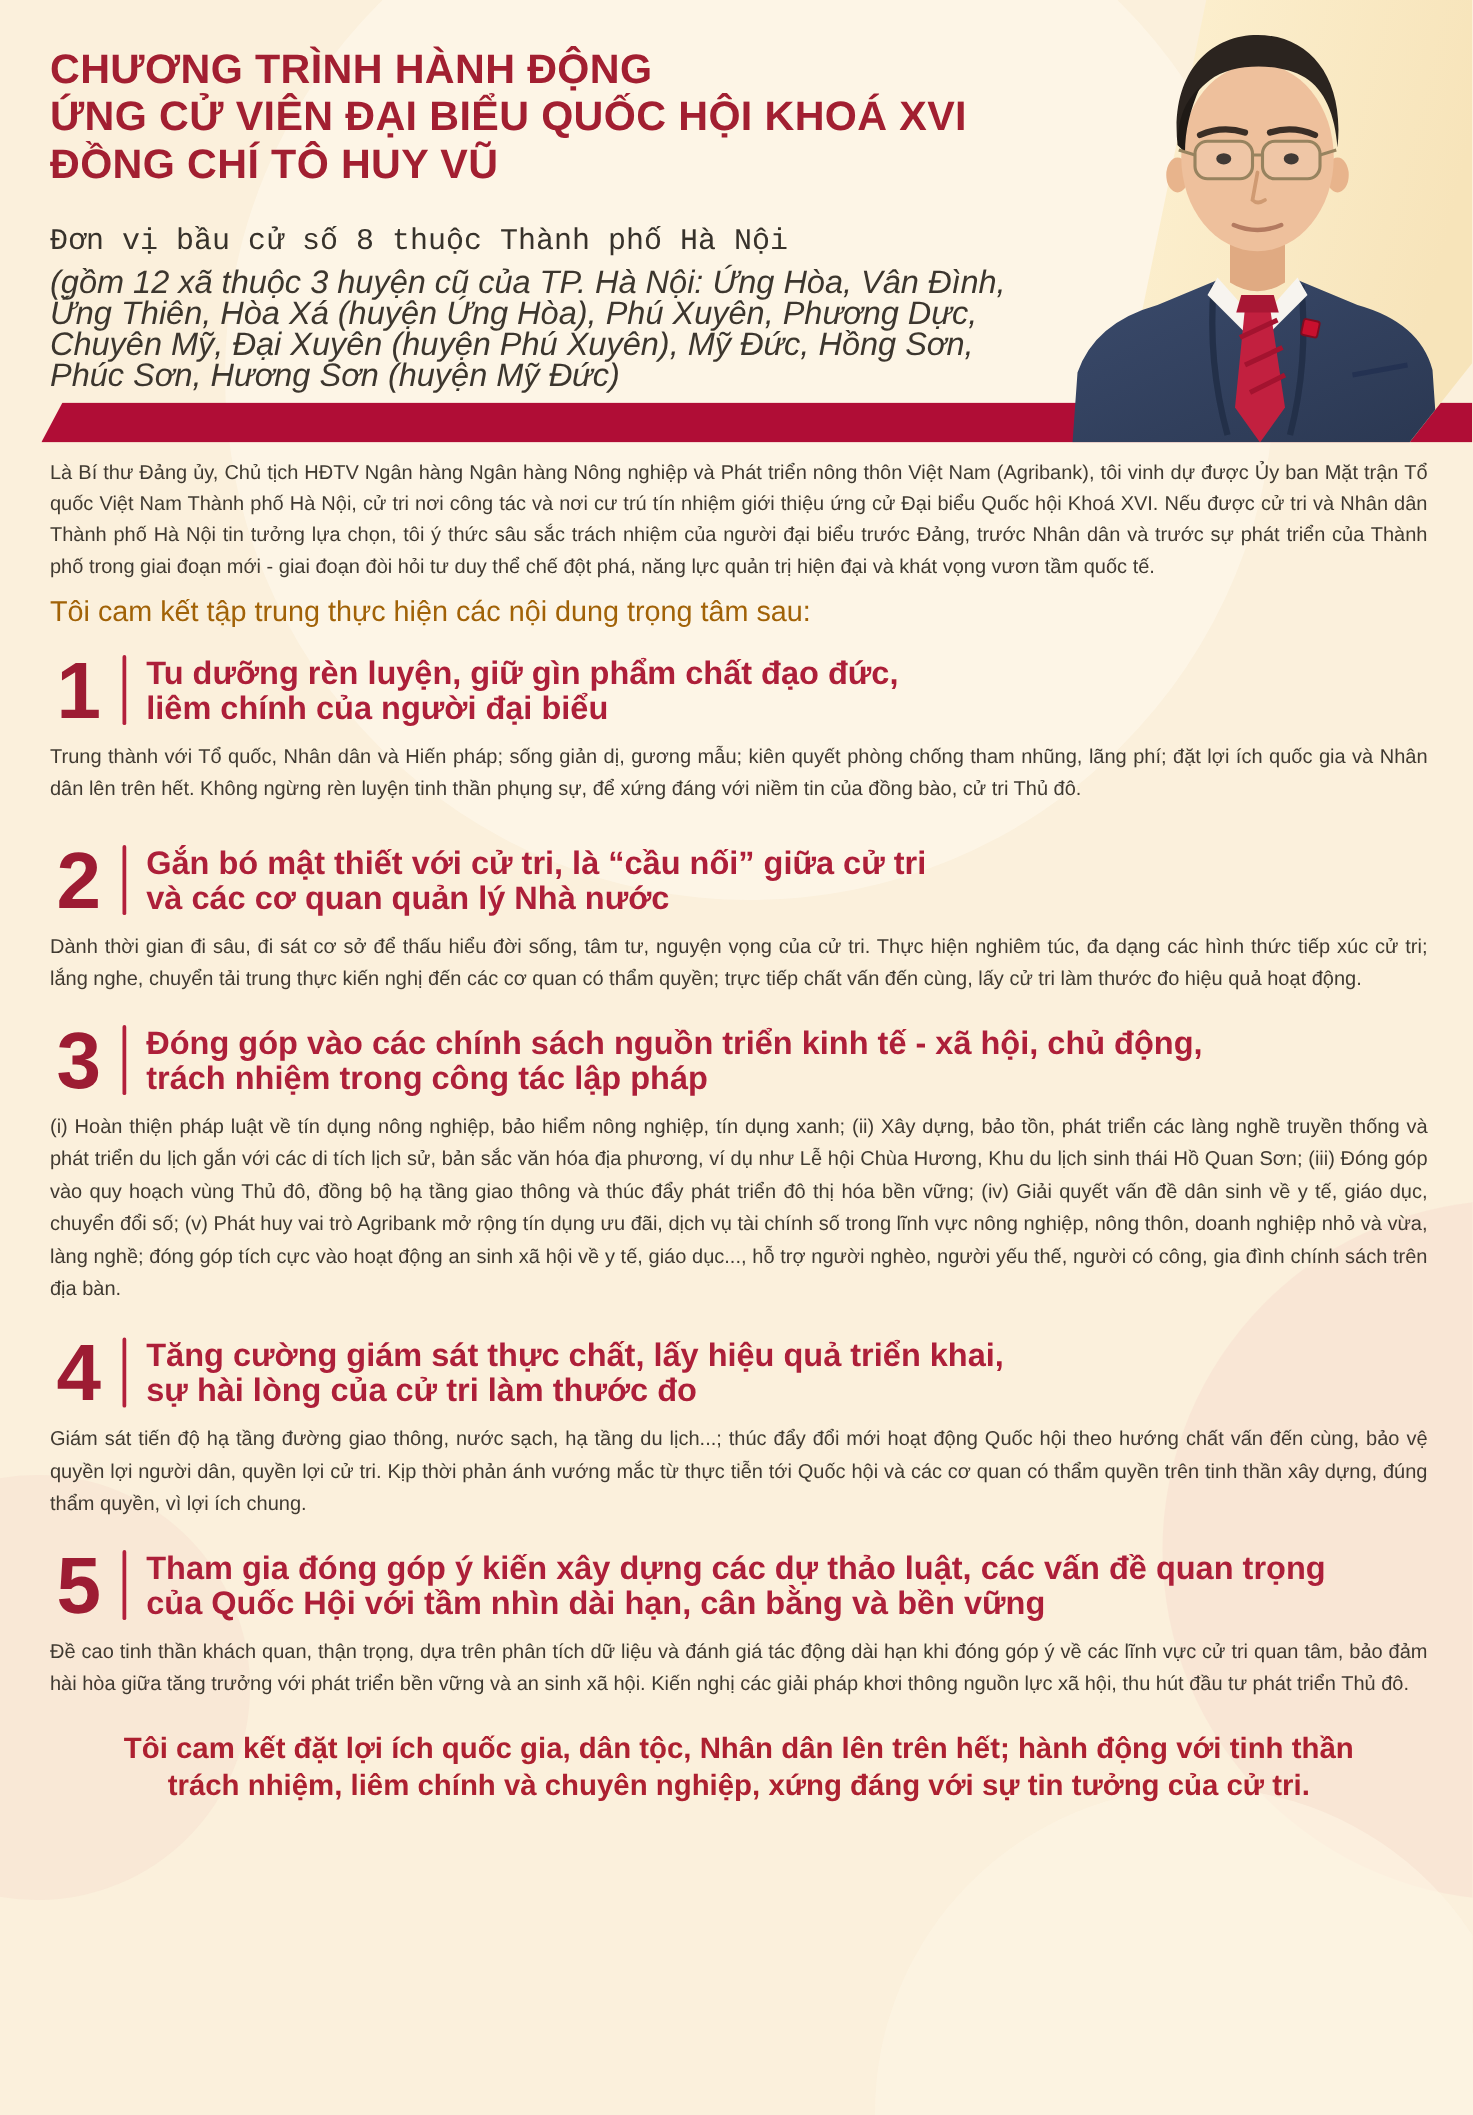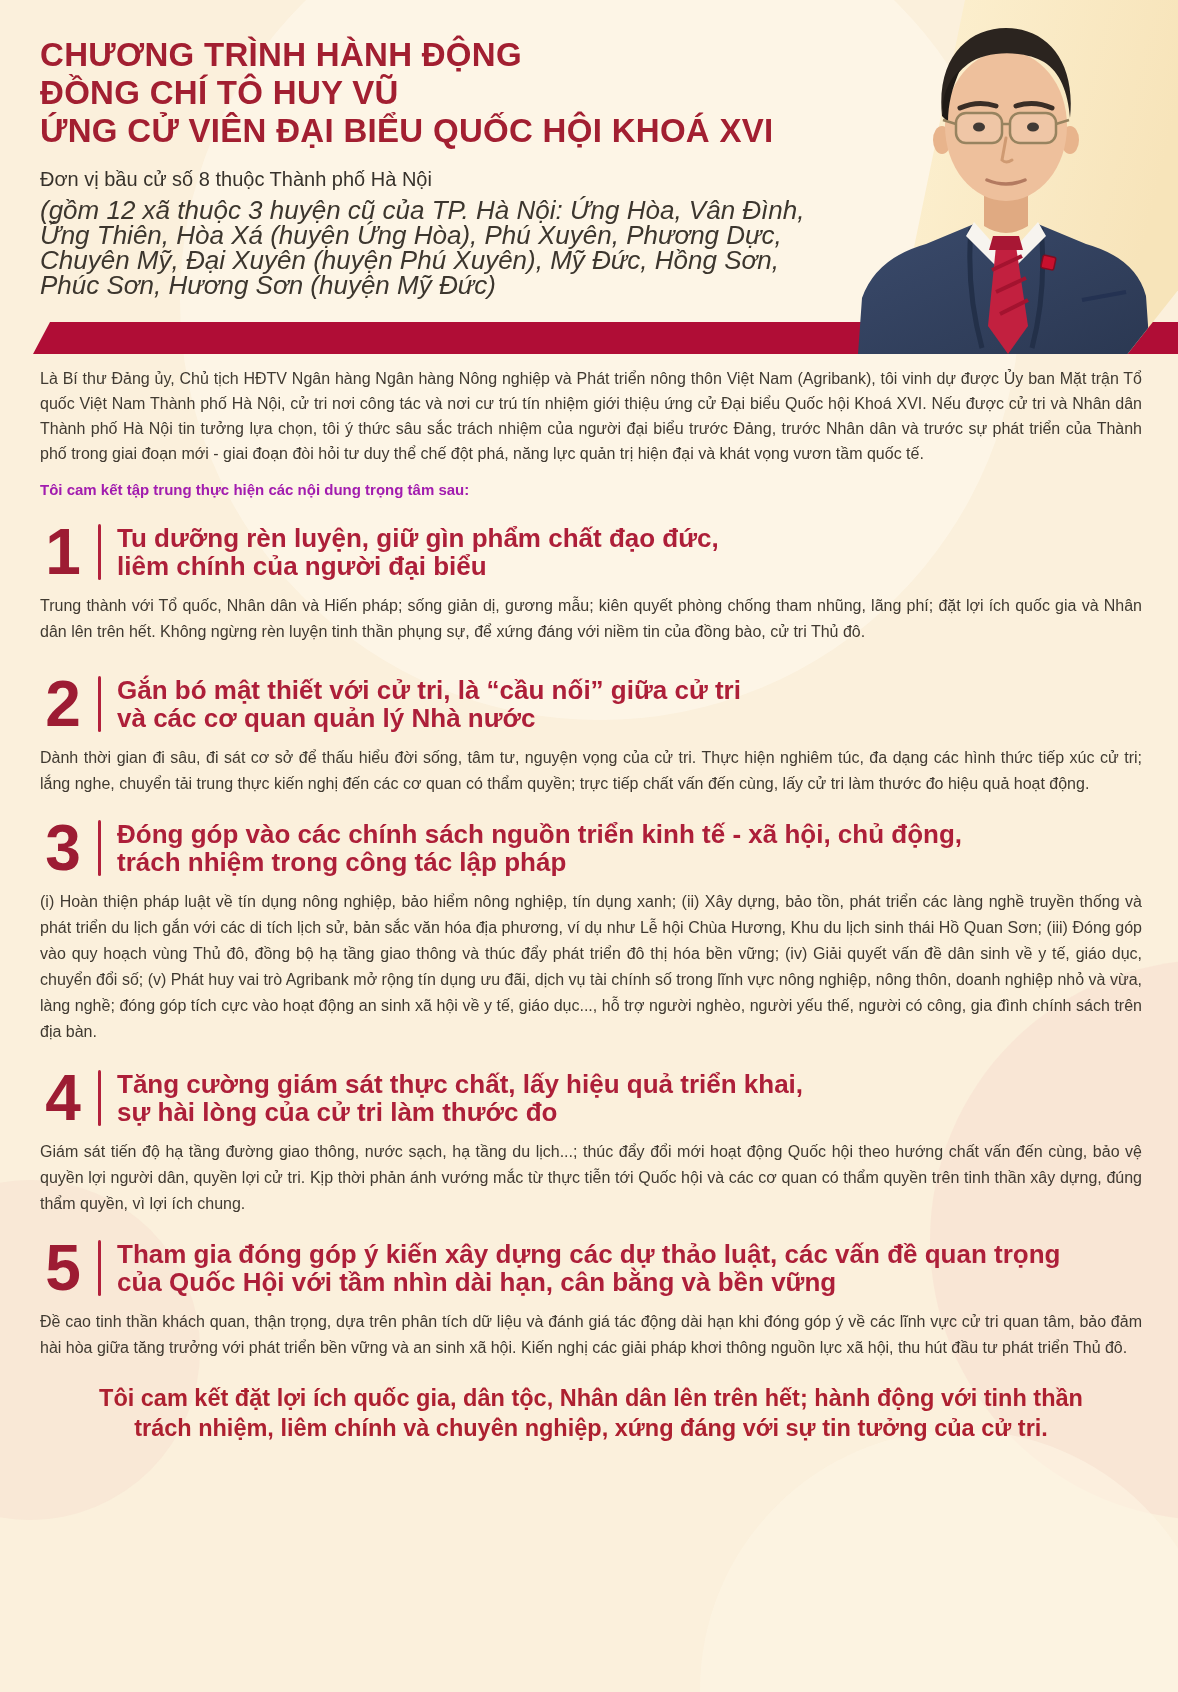--- a/index.html
+++ b/index.html
@@ -10,37 +10,37 @@
     color:#403a31;
   }
   .blob{position:absolute;border-radius:50%;z-index:0;}
   .blob-top{left:180px;top:-120px;width:840px;height:840px;background:rgba(255,250,238,.55);}
   .blob-right-pink{left:930px;top:960px;width:560px;height:560px;background:rgba(247,223,208,.55);}
   .blob-left-pink{left:-140px;top:1180px;width:340px;height:340px;background:rgba(247,223,208,.5);}
   .blob-bottom{left:700px;top:1430px;width:520px;height:520px;background:rgba(253,245,229,.6);}
 
   .header{position:absolute;left:40px;top:36px;width:810px;z-index:4;}
   .title-line{color:#a21f31;font-weight:700;font-size:33px;line-height:38px;letter-spacing:.3px;}
-  .subtitle{margin-top:15px;font-size:20px;line-height:28px;color:#37322b;}
+  .subtitle{margin-top:30px;font-size:24px;line-height:28px;color:#37322b;font-family:Liberation Mono, monospace;}
   .district-note{margin-top:5px;width:805px;font-size:26px;line-height:25px;font-style:italic;color:#3c362e;}
 
   .ribbon{
     position:absolute;left:33px;right:0;top:322px;height:32px;z-index:2;
     background:#b00d36;
     clip-path:polygon(17px 0,100% 0,100% 100%,0 100%);
   }
 
   .photo{
     position:absolute;top:0;right:0;width:348px;height:354px;z-index:3;
     clip-path:polygon(0 0,100% 0,100% 82%,85.5% 100%,0 100%);
   }
 
   .content{position:absolute;left:40px;top:366px;width:1102px;z-index:4;}
   .para{margin:0;font-size:16px;line-height:25px;text-align:justify;color:#403a31;}
-  .lead{margin:10px 0 0;font-size:15px;line-height:27px;font-weight:700;color:#a21caf;}
+  .lead{margin:10px 0 0;font-size:23px;line-height:27px;font-weight:400;color:#a16207;}
 
   .section{margin-top:22px;}
   .section.s1{margin-top:20px;}
   .section.s2{margin-top:30px;}
   .section.s4{margin-top:24px;}
   .sec-head{display:flex;align-items:center;}
   .sec-num{font-size:64px;font-weight:700;color:#9d1c33;line-height:58px;min-width:46px;text-align:center;}
   .sec-bar{width:3px;height:56px;background:#b3203c;margin:0 16px 0 12px;border-radius:2px;}
   .sec-heading{font-size:26px;line-height:28px;font-weight:700;color:#ad1f39;white-space:pre-line;}
   .sec-body{margin:12px 0 0;line-height:26px;}
@@ -109,22 +109,22 @@
     <rect x="180" y="113" width="46" height="30" rx="10" fill="rgba(255,255,255,0.10)" stroke="#97835f" stroke-width="2.5"></rect>
     <path d="M172,124 L180,124 M126,124 L113,120 M226,124 L239,120" stroke="#97835f" stroke-width="2.5" fill="none"></path>
 
     <path d="M176,138 L172,160 Q176,164 182,160" stroke="#cf9a72" stroke-width="3" fill="none" stroke-linecap="round"></path>
     <path d="M157,180 Q176,188 195,180" stroke="#b37a60" stroke-width="3.5" fill="none" stroke-linecap="round"></path>
   </svg>
 </div>
 
 <div class="header">
   <div class="title-line">CHƯƠNG TRÌNH HÀNH ĐỘNG</div>
+  <div class="title-line">ỨNG CỬ VIÊN ĐẠI BIỂU QUỐC HỘI KHOÁ XVI</div>
   <div class="title-line">ĐỒNG CHÍ TÔ HUY VŨ</div>
-  <div class="title-line">ỨNG CỬ VIÊN ĐẠI BIỂU QUỐC HỘI KHOÁ XVI</div>
   <div class="subtitle">Đơn vị bầu cử số 8 thuộc Thành phố Hà Nội</div>
   <div class="district-note">(gồm 12 xã thuộc 3 huyện cũ của TP. Hà Nội: Ứng Hòa, Vân Đình, Ứng Thiên, Hòa Xá (huyện Ứng Hòa), Phú Xuyên, Phương Dực, Chuyên Mỹ, Đại Xuyên (huyện Phú Xuyên), Mỹ Đức, Hồng Sơn, Phúc Sơn, Hương Sơn (huyện Mỹ Đức)</div>
 </div>
 
 <div class="content">
   <p class="para">Là Bí thư Đảng ủy, Chủ tịch HĐTV Ngân hàng Ngân hàng Nông nghiệp và Phát triển nông thôn Việt Nam (Agribank), tôi vinh dự được Ủy ban Mặt trận Tổ quốc Việt Nam Thành phố Hà Nội, cử tri nơi công tác và nơi cư trú tín nhiệm giới thiệu ứng cử Đại biểu Quốc hội Khoá XVI. Nếu được cử tri và Nhân dân Thành phố Hà Nội tin tưởng lựa chọn, tôi ý thức sâu sắc trách nhiệm của người đại biểu trước Đảng, trước Nhân dân và trước sự phát triển của Thành phố trong giai đoạn mới - giai đoạn đòi hỏi tư duy thể chế đột phá, năng lực quản trị hiện đại và khát vọng vươn tầm quốc tế.</p>
   <p class="lead">Tôi cam kết tập trung thực hiện các nội dung trọng tâm sau:</p>
 
   <div class="section s1">
     <div class="sec-head">

